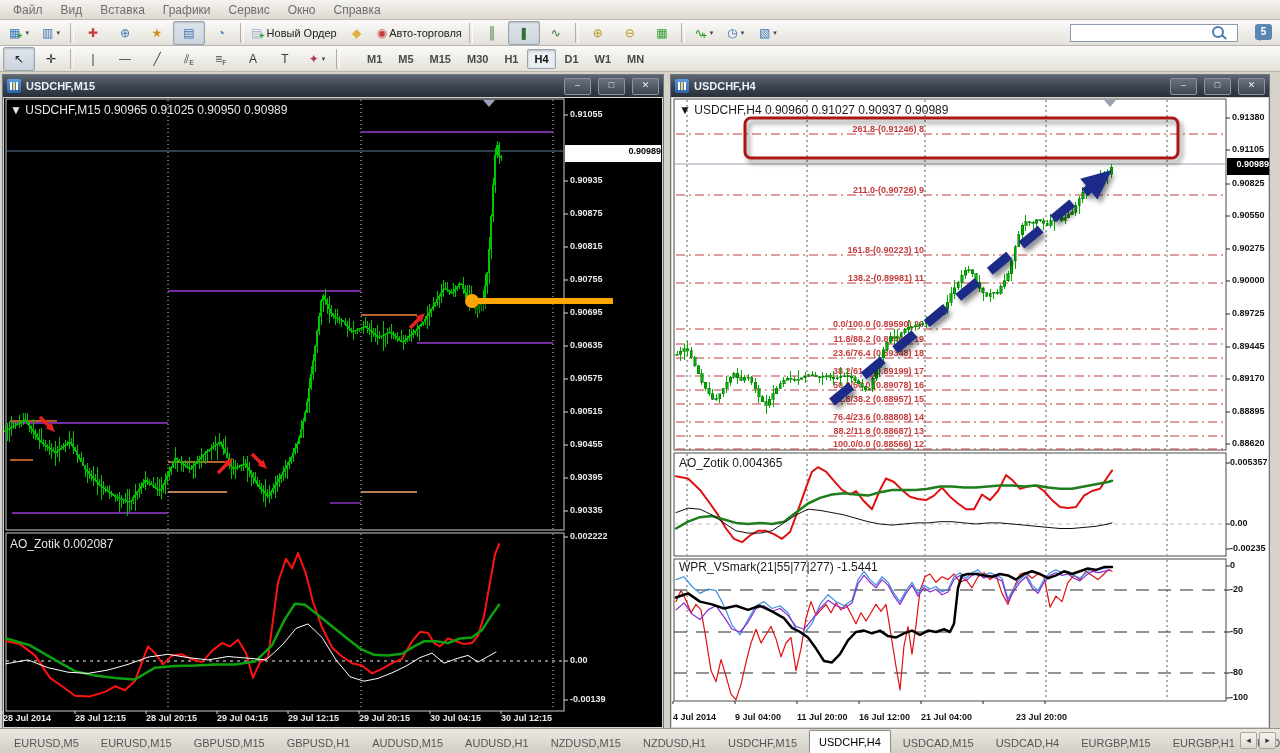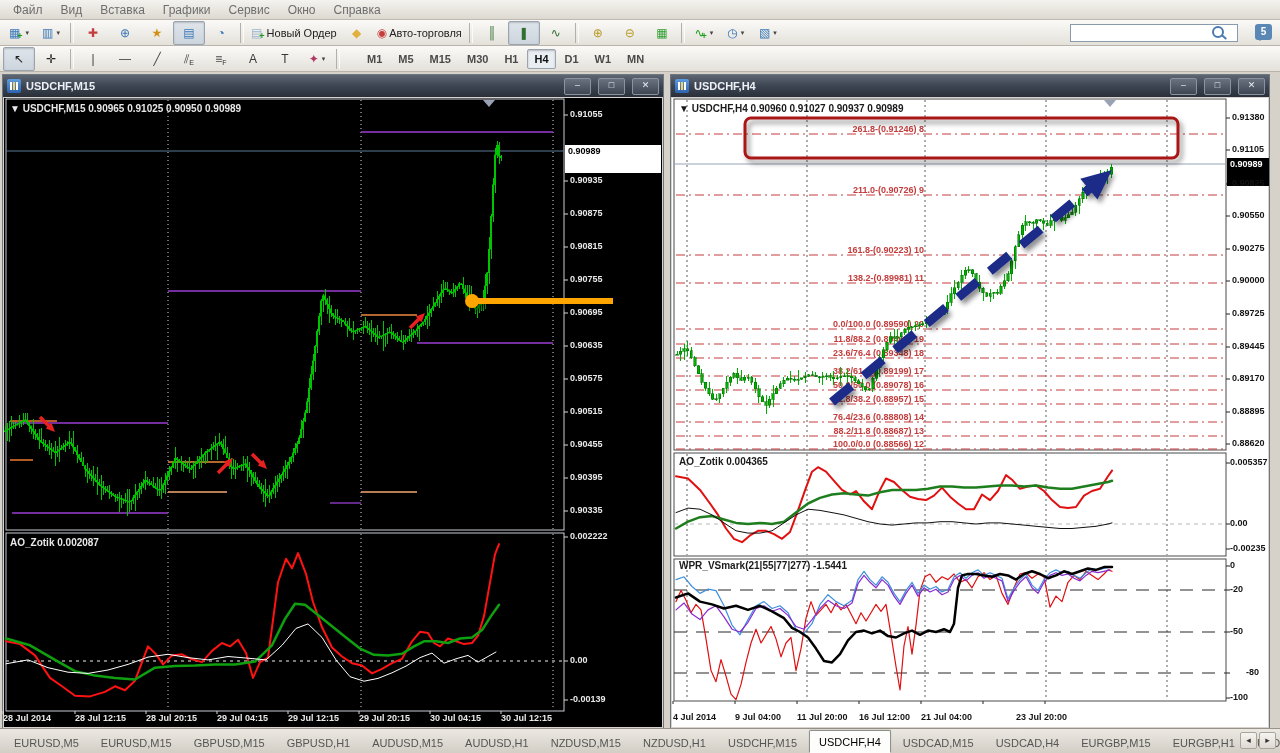--- a/index.html
+++ b/index.html
@@ -44,22 +44,22 @@
   .wbtn{width:25px;height:15px;background:linear-gradient(#6a7280,#3e4654);border:1px solid #8b93a0;
     border-radius:2px;color:#e8ecf2;font-size:9px;line-height:13px;text-align:center;margin-left:2px;}
   .wbody{position:absolute;left:1px;right:1px;top:23px;bottom:1px;}
   #winL .wbody{background:#000;}
   #winR .wbody{background:#fff;}
   
   #gfx{position:absolute;left:0;top:0;z-index:5;pointer-events:none;}
   #labels{position:absolute;inset:0;z-index:6;pointer-events:none;}
   .axlab{position:absolute;font-size:9px;font-weight:700;white-space:nowrap;}
   .white{color:#e9e9e9;} .black{color:#141414;}
-  .legend{position:absolute;font-size:10px;font-weight:700;white-space:nowrap;}
-  .tag{position:absolute;height:28px;font-size:9px;font-weight:700;line-height:12px;padding-left:3px;white-space:nowrap;}
+  .legend{position:absolute;font-size:12px;font-weight:400;white-space:nowrap;}
+  .tag{position:absolute;height:17px;font-size:9px;font-weight:700;line-height:12px;padding-left:3px;white-space:nowrap;text-align:right;}
   #tagL{left:565px;top:145px;width:93px;background:#fff;color:#000;}
   #tagR{left:1227px;top:158px;width:39px;background:#000;color:#fff;}
   #legLmain{left:10px;top:103px;color:#e8e8e8;}
   #legLao{left:10px;top:537px;color:#e8e8e8;}
   #legRmain{left:679px;top:103px;color:#1a1a1a;}
   #legRao{left:679px;top:456px;color:#1a1a1a;}
   #legRwpr{left:679px;top:560px;color:#1a1a1a;}
   
   #tabbar{position:absolute;left:0;bottom:0;width:100%;height:25px;background:linear-gradient(#ece9e2,#d2cec6);
     border-top:1px solid #98948a;display:flex;align-items:flex-end;padding-left:4px;box-sizing:border-box;z-index:7;}
@@ -1188,21 +1188,21 @@
     <div class="axlab black" style="left: 1232px; top: 341px;">0.89445</div>
     <div class="axlab black" style="left: 1232px; top: 373px;">0.89170</div>
     <div class="axlab black" style="left: 1232px; top: 406px;">0.88895</div>
     <div class="axlab black" style="left: 1232px; top: 438px;">0.88620</div>
     <div class="axlab black" style="left: 1230px; top: 457px;">0.005357</div>
     <div class="axlab black" style="left: 1230px; top: 518px;">0.00</div>
     <div class="axlab black" style="left: 1230px; top: 543px;">-0.00235</div>
     <div class="axlab black" style="left: 1230px; top: 560px;">0</div>
     <div class="axlab black" style="left: 1230px; top: 584px;">-20</div>
     <div class="axlab black" style="left: 1230px; top: 626px;">-50</div>
-    <div class="axlab black" style="left: 1230px; top: 667px; margin-left: 16px;">-80</div>
+    <div class="axlab black" style="left: 1230px; top: 667px;">-80</div>
     <div class="axlab black" style="left: 1230px; top: 692px;">-100</div>
     <div class="axlab black" style="left: 673px; top: 712px;">4 Jul 2014</div>
     <div class="axlab black" style="left: 735px; top: 712px;">9 Jul 04:00</div>
     <div class="axlab black" style="left: 797px; top: 712px;">11 Jul 20:00</div>
     <div class="axlab black" style="left: 859px; top: 712px;">16 Jul 12:00</div>
     <div class="axlab black" style="left: 921px; top: 712px;">21 Jul 04:00</div>
     <div class="axlab black" style="left: 983px; top: 712px; margin-left: 33px;">23 Jul 20:00</div>
     <div class="axlab black" style="left: 1045px; top: 739px; margin-top: 32px;">28 Jul 12:00</div>
   </div>
 

